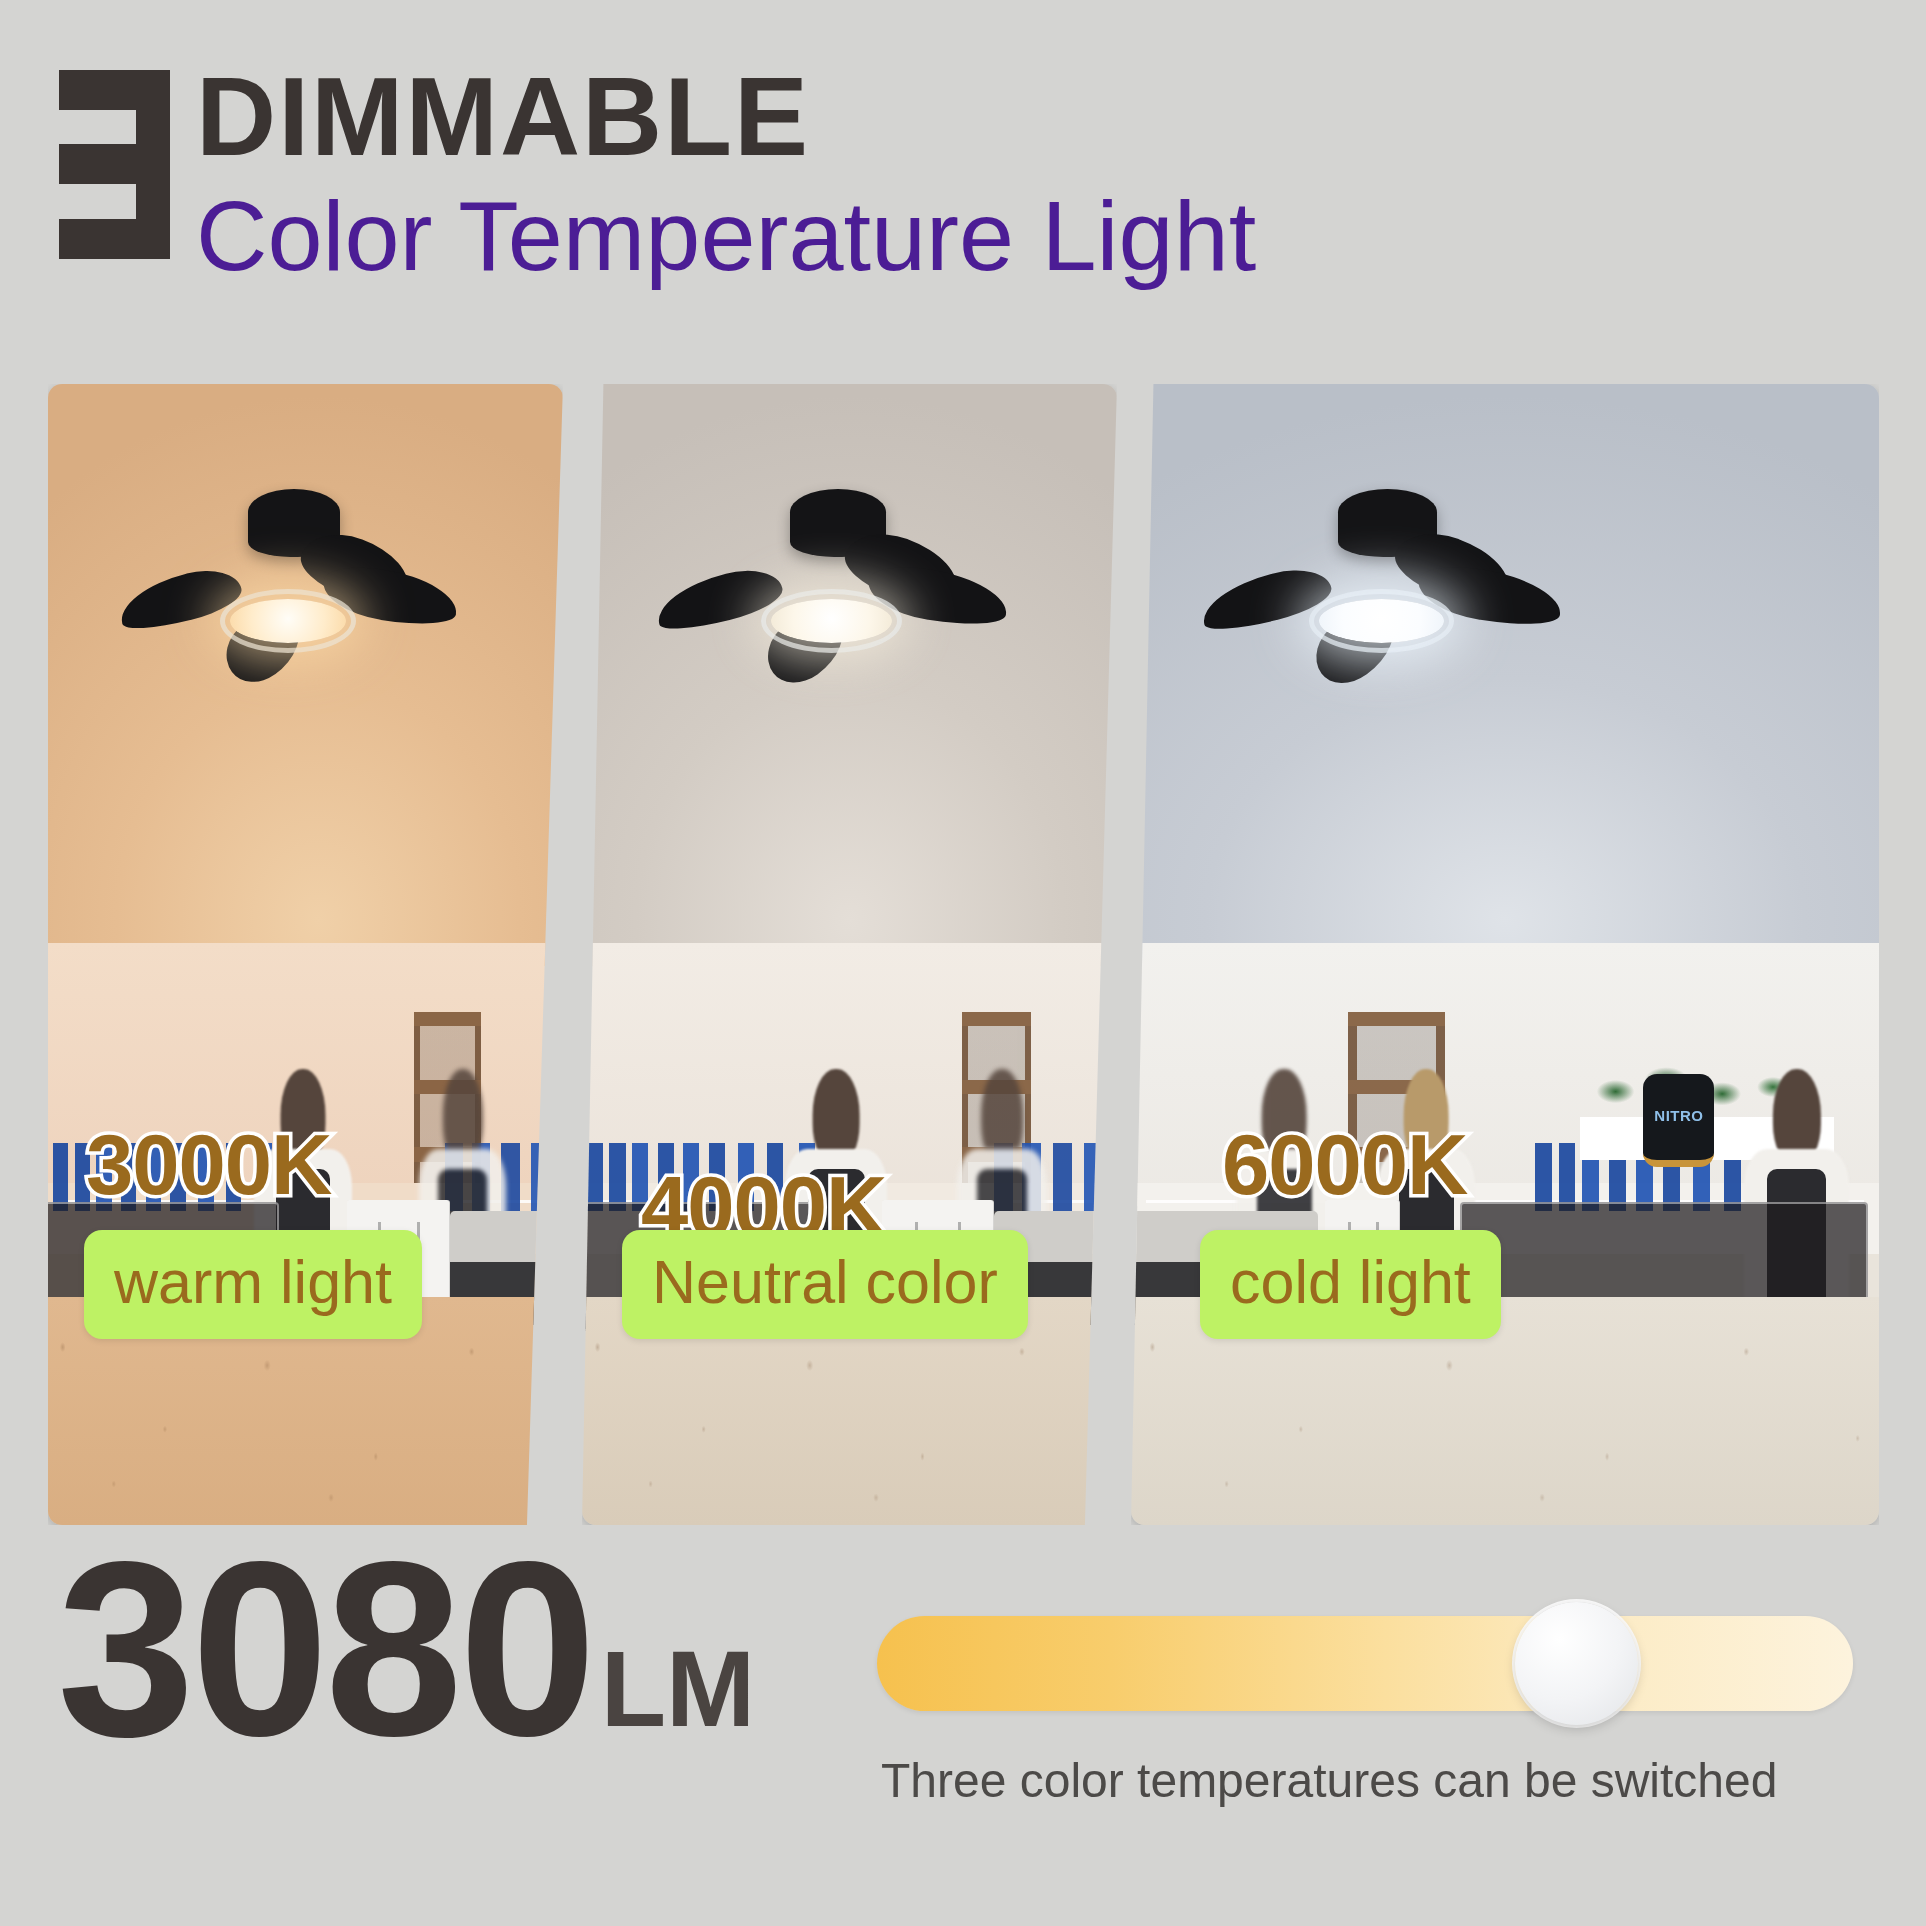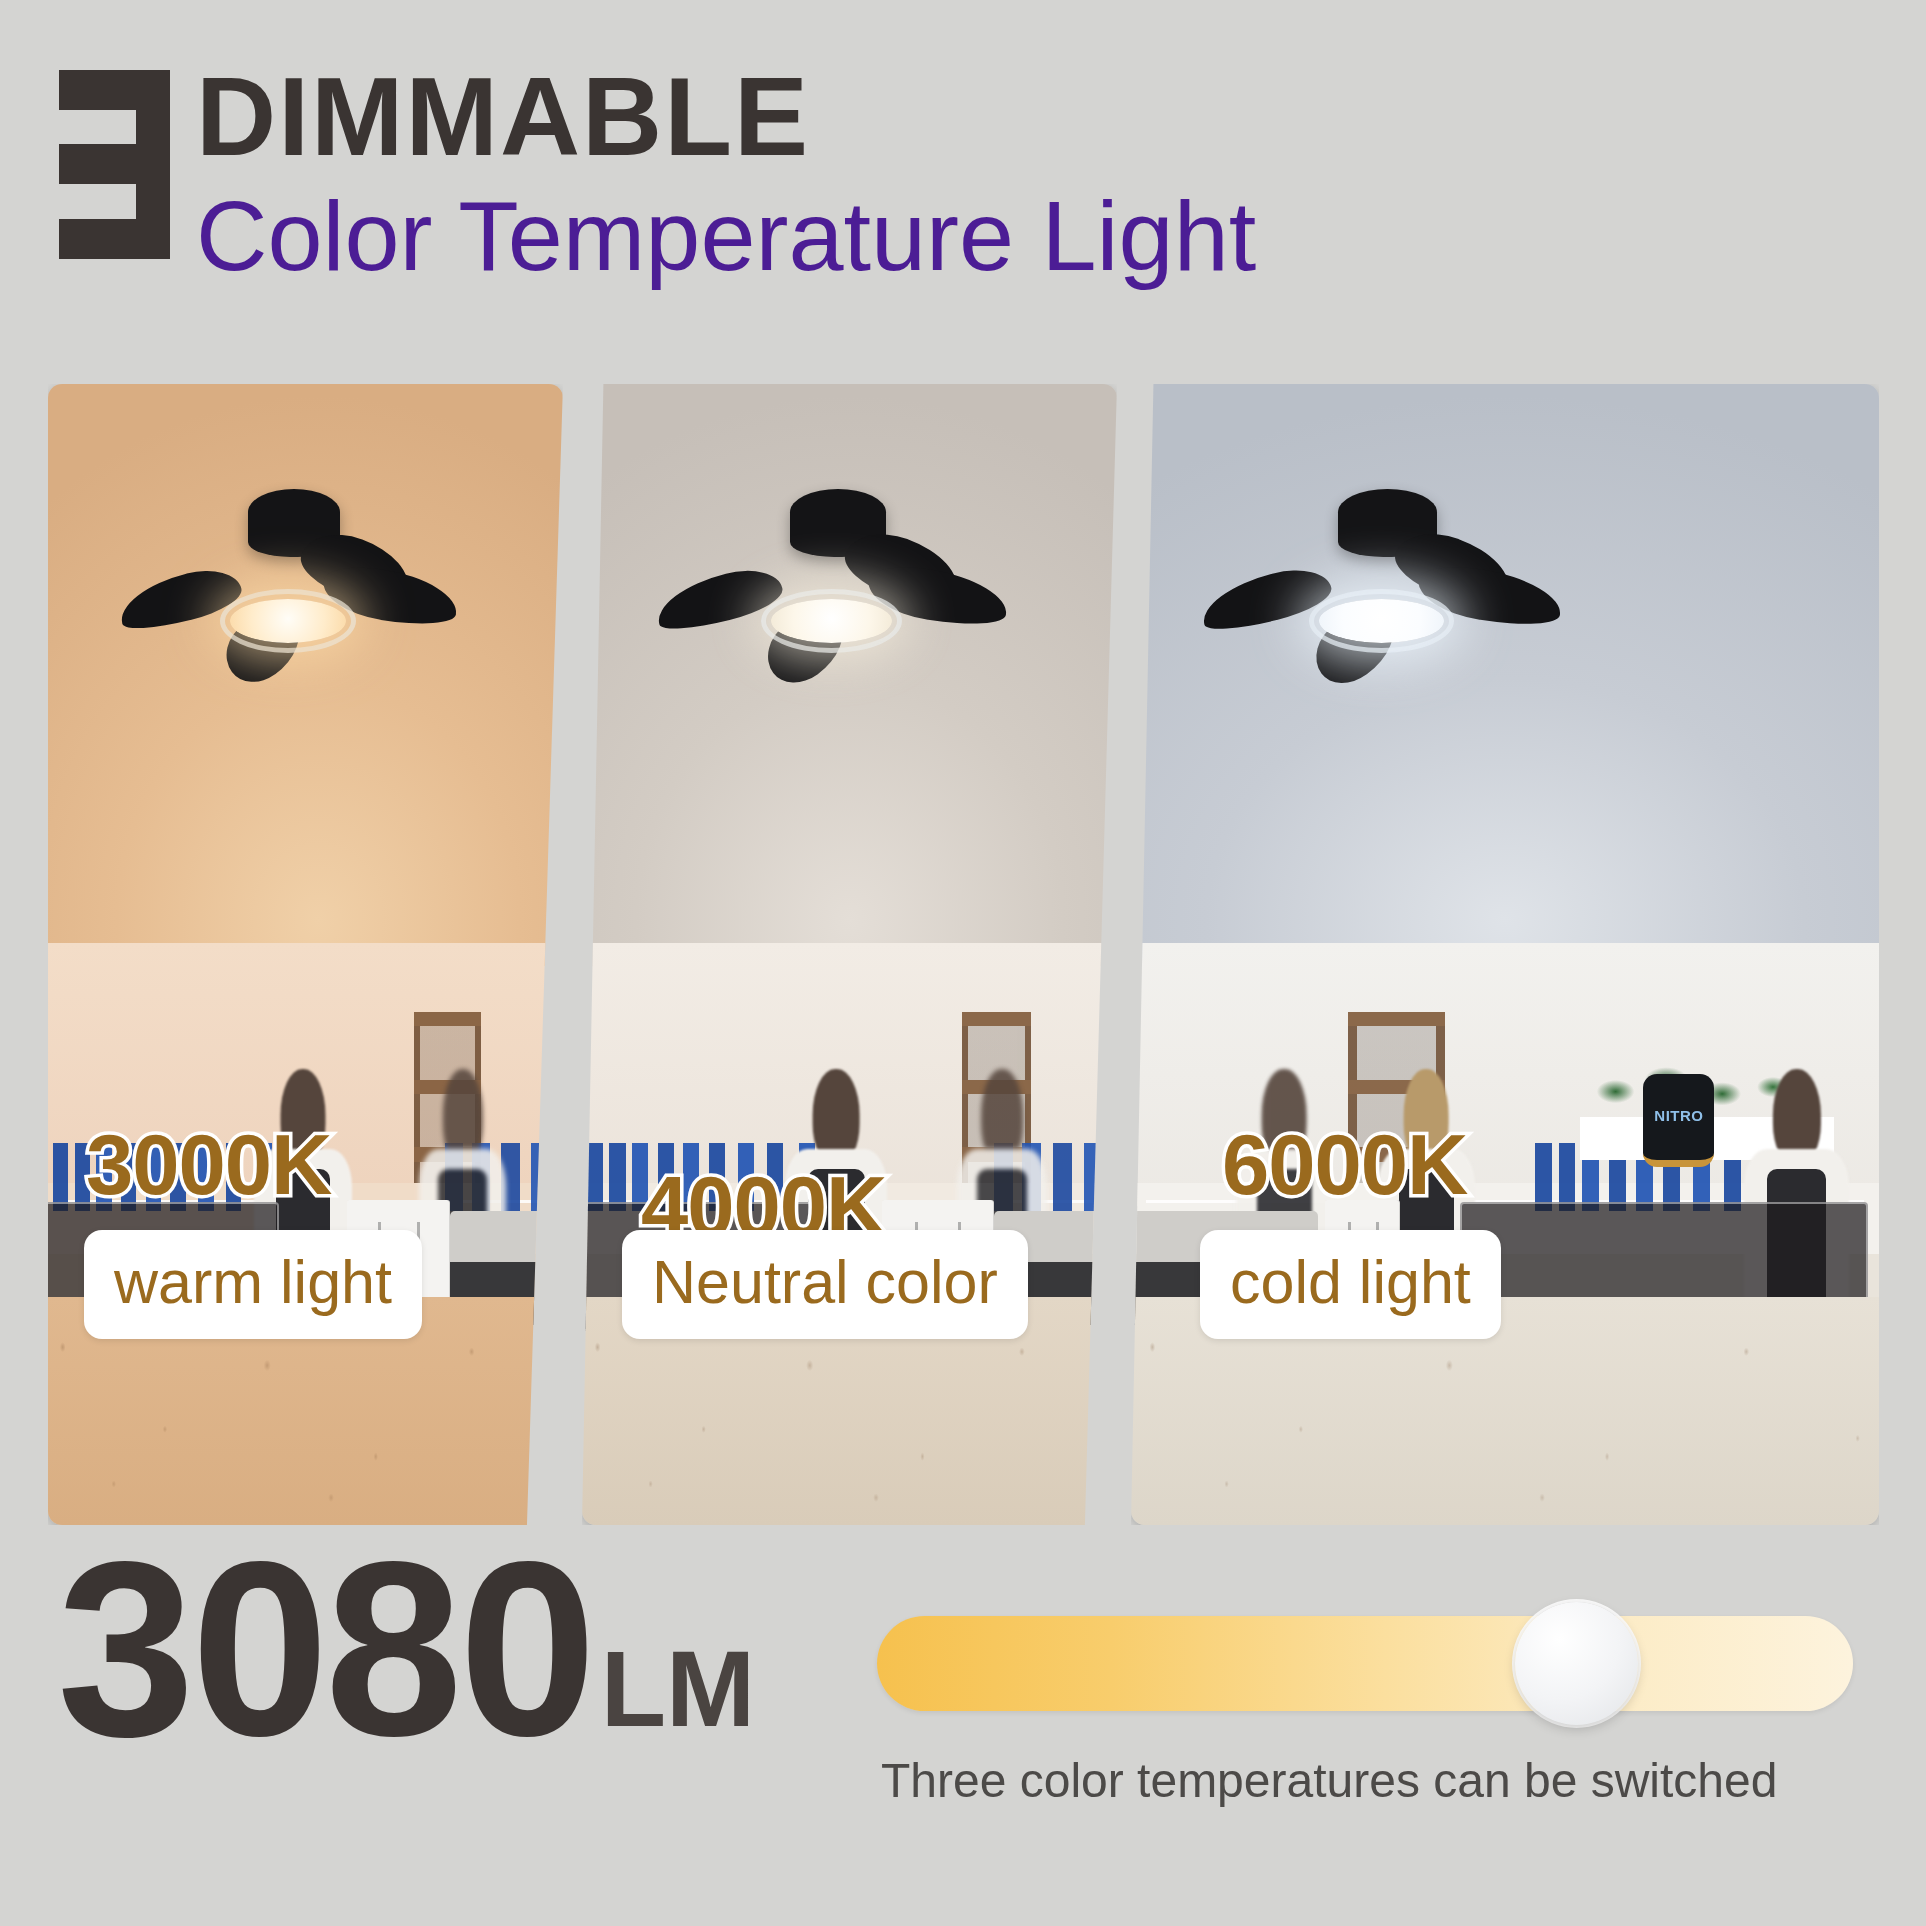--- a/index.html
+++ b/index.html
@@ -296,21 +296,21 @@
     color: #9a6a1e;
     letter-spacing: -1px;
     line-height: 1;
     -webkit-text-stroke: 7px #ffffff;
     paint-order: stroke fill;
     white-space: nowrap;
     text-align: center;
   }
   .pill {
     position: absolute;
-    background: #ffffff;
+    background: #bef264;
     border-radius: 18px;
     color: #9a6a1e;
     font-size: 61px;
     font-weight: 400;
     line-height: 1;
     padding: 22px 30px 26px;
     white-space: nowrap;
     box-shadow: 0 2px 6px rgba(0,0,0,.10);
   }
 

